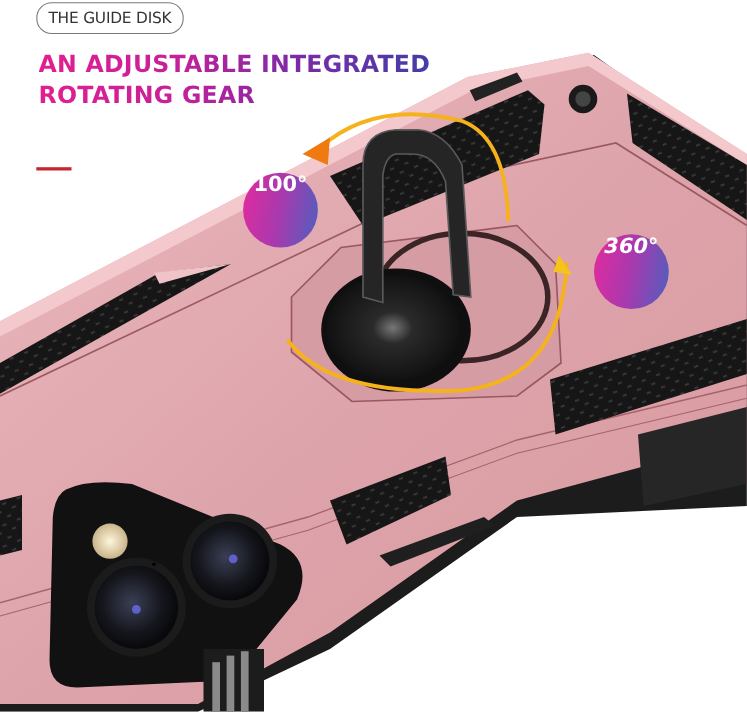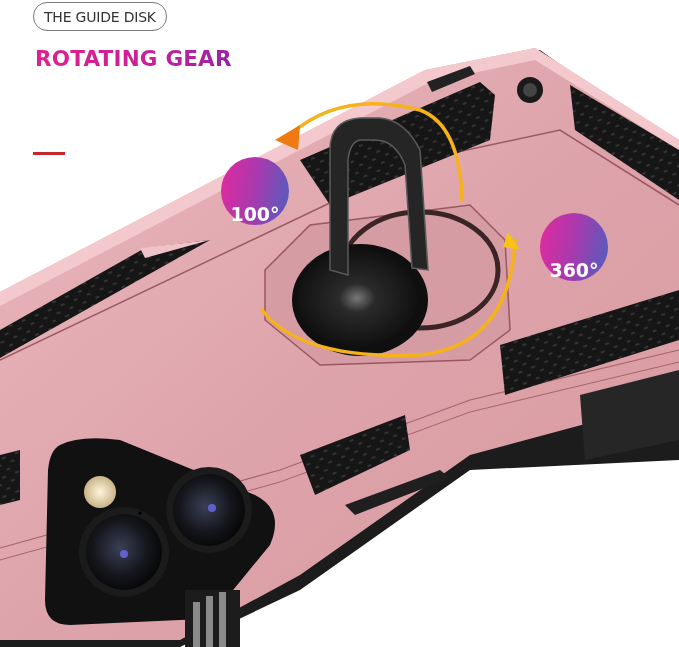--- a/index.html
+++ b/index.html
@@ -16,27 +16,27 @@
     position:absolute; left:35px; top:44px; width:400px;
     font-family:"DejaVu Sans", sans-serif; font-weight:bold; font-size:21.5px; line-height:29px;
     letter-spacing:0.2px;
     background:linear-gradient(90deg,#e21f8f 0%,#c8209a 30%,#7a2aa6 60%,#2b47a8 100%);
     -webkit-background-clip:text; background-clip:text; color:transparent;
   }
   .headline div { white-space:nowrap; }
   .accent-line { position:absolute; left:33px; top:152px; width:32px; height:3px; background:#c8262e; }
   .badge {
     position:absolute; border-radius:50%;
-    display:flex; align-items:flex-end; justify-content:center;
+    display:flex; align-items:flex-start; justify-content:center;
     color:#fff; font-family:"DejaVu Sans", sans-serif; font-weight:bold;
   }
   .badge-100 { left:221px; top:157px; width:68px; height:68px; font-size:19px;
     background:linear-gradient(100deg,#e22a9e 0%,#a73aae 50%,#4e5fbf 100%); }
   .badge-360 { left:540px; top:213px; width:68px; height:68px; font-size:19px;
-    background:linear-gradient(100deg,#e22a9e 0%,#a73aae 50%,#4e5fbf 100%); }
+    background:linear-gradient(100deg,#e22a9e 0%,#a73aae 50%,#4e5fbf 100%);font-style:italic; }
 </style>
 </head>
 <body>
 
 <div class="scene">
   <svg width="679" height="647" viewBox="0 0 679 647">
     <defs>
       <pattern id="hex" width="14" height="12" patternUnits="userSpaceOnUse" patternTransform="rotate(-22)">
         <rect width="14" height="12" fill="#3a3a3a"></rect>
         <circle cx="7" cy="6" r="5.3" fill="#161616"></circle>
@@ -131,20 +131,21 @@
       <path d="M262 310 Q300 360 420 355 Q510 345 515 240" stroke="#f5b21a" stroke-width="3.5"></path>
       <path d="M508 232 L520 250 L503 247 Z" fill="#f5c31a" stroke="none"></path>
     </g>
   </svg>
 
   <div class="tag-pill">
     <span>THE GUIDE DISK</span>
   </div>
 
   <div class="headline">
+    <div>AN ADJUSTABLE INTEGRATED</div>
     <div>ROTATING GEAR</div>
   </div>
 
   <div class="accent-line"></div>
 
   <div class="badge badge-100">
     <span>100°</span>
   </div>
   <div class="badge badge-360">
     <span>360°</span>

